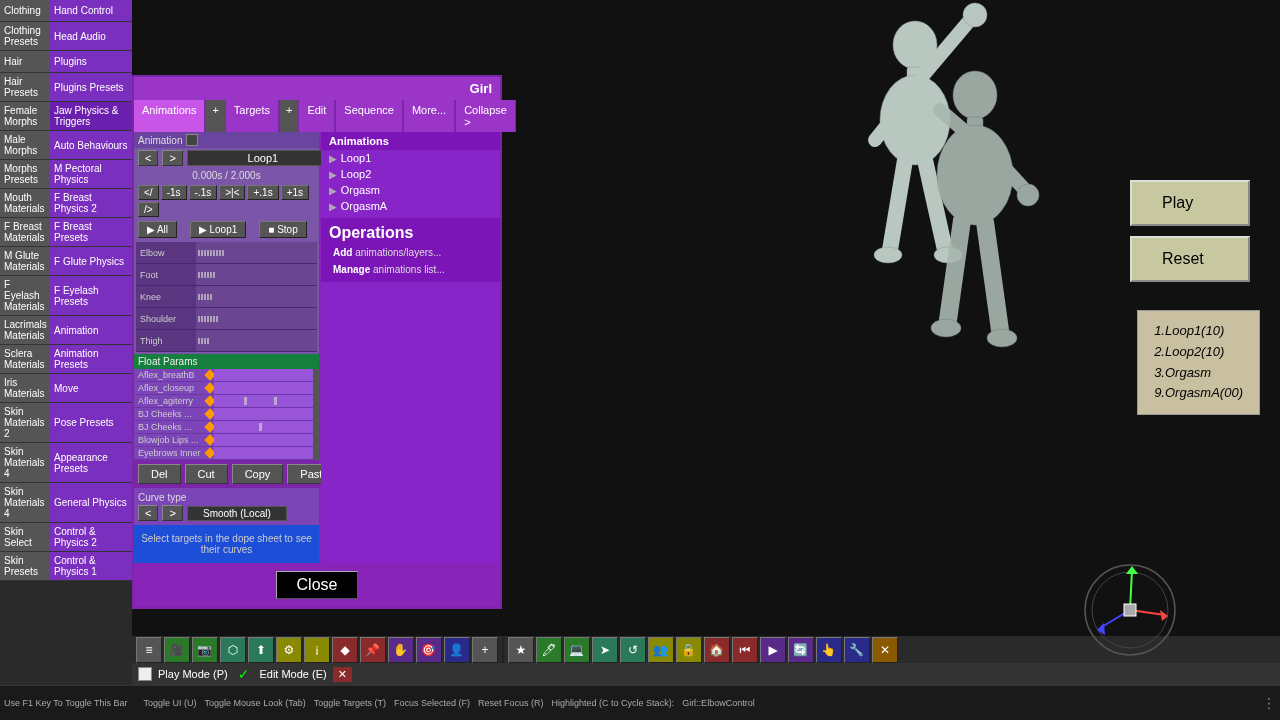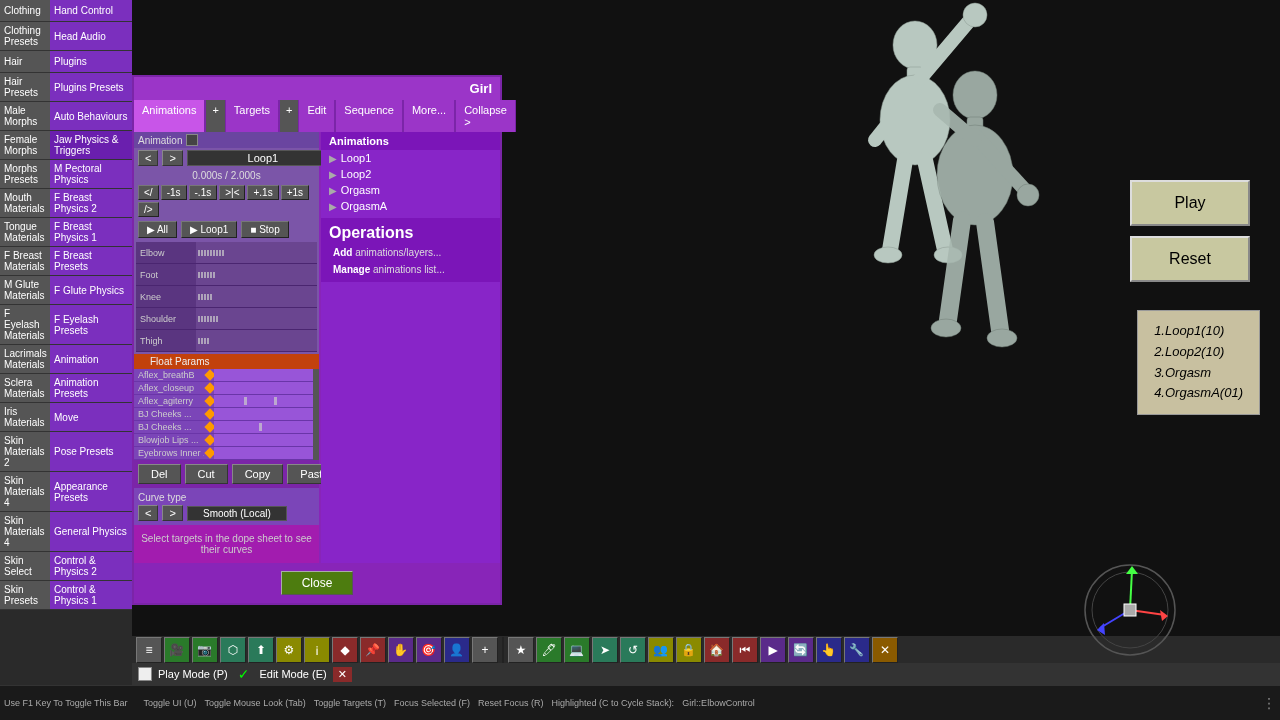--- a/index.html
+++ b/index.html
@@ -84,21 +84,21 @@
       gap: 10px;
     }
     .right-btn {
       background: #c8c8a0;
       color: #000;
       border: 2px outset #ddd;
       padding: 12px 30px;
       font-size: 16px;
       cursor: pointer;
       min-width: 120px;
-      text-align: center;
+      text-align: left;
     }
 
     
     #anim-list-panel {
       position: absolute;
       right: 20px;
       top: 310px;
       background: #c8c0a0;
       color: #000;
       padding: 10px 16px;
@@ -213,21 +213,21 @@
       background: #555;
       color: #fff;
       border: 1px outset #777;
       padding: 1px 5px;
       cursor: pointer;
       font-size: 10px;
     }
     .play-row {
       display: flex;
       align-items: center;
-      gap: 4px;
+      gap: 13px;
       padding: 2px 4px;
     }
     .play-btn {
       background: #555;
       color: #fff;
       border: 1px outset #777;
       padding: 2px 8px;
       cursor: pointer;
       font-size: 10px;
     }
@@ -266,24 +266,24 @@
       padding: 0 2px;
     }
     .dot {
       width: 2px; height: 6px;
       background: #ccc;
       opacity: 0.7;
     }
 
     
     .float-params-header {
-      background: #c2410c;
+      background: #15803d;
       color: #eee;
       font-size: 10px;
-      padding: 2px 16px;
+      padding: 2px 4px;
     }
     .float-row {
       display: flex;
       align-items: center;
       height: 13px;
       background: #7b45b8;
       border-bottom: 1px solid #6a35a8;
     }
     .float-label {
       color: #ccc;
@@ -347,21 +347,21 @@
       padding: 1px 4px;
       font-size: 10px;
       width: 100px;
       text-align: center;
     }
     .info-text {
       text-align: center;
       color: #ccc;
       font-size: 10px;
       padding: 8px 4px;
-      background: #a21caf;
+      background: #1d4ed8;
     }
 
     
     #right-anim-panel {
       flex: 1;
       background: #8825c8;
       min-width: 0;
     }
     .anim-section-header {
       background: #7b15b8;
@@ -477,26 +477,26 @@
     #gizmo {
       position: absolute;
       bottom: 60px;
       right: 100px;
       width: 100px;
       height: 100px;
     }
 
     
     #dialog-close {
-      background: #4d7c0f;
+      background: #000000;
       color: #fff;
       border: 1px outset #aaa;
       padding: 4px 20px;
       cursor: pointer;
-      font-size: 12px;
+      font-size: 16px;
       margin: 4px auto;
       display: block;
     }
   </style>
 </head>
 <body>
 
 <div id="sidebar">
   <div class="sidebar-item">
     <span class="sidebar-left">Clothing</span>
@@ -508,38 +508,34 @@
   </div>
   <div class="sidebar-item">
     <span class="sidebar-left">Hair</span>
     <span class="sidebar-right">Plugins</span>
   </div>
   <div class="sidebar-item">
     <span class="sidebar-left">Hair Presets</span>
     <span class="sidebar-right">Plugins Presets</span>
   </div>
   <div class="sidebar-item">
+    <span class="sidebar-left">Female Morphs</span>
+    <span class="sidebar-right highlight">Jaw Physics &amp; Triggers</span>
+  </div>
+  <div class="sidebar-item">
     <span class="sidebar-left">Male Morphs</span>
     <span class="sidebar-right">Auto Behaviours</span>
   </div>
   <div class="sidebar-item">
-    <span class="sidebar-left">Female Morphs</span>
-    <span class="sidebar-right highlight">Jaw Physics &amp; Triggers</span>
-  </div>
-  <div class="sidebar-item">
     <span class="sidebar-left">Morphs Presets</span>
     <span class="sidebar-right">M Pectoral Physics</span>
   </div>
   <div class="sidebar-item">
     <span class="sidebar-left">Mouth Materials</span>
     <span class="sidebar-right">F Breast Physics 2</span>
-  </div>
-  <div class="sidebar-item">
-    <span class="sidebar-left">Tongue Materials</span>
-    <span class="sidebar-right">F Breast Physics 1</span>
   </div>
   <div class="sidebar-item">
     <span class="sidebar-left">F Breast Materials</span>
     <span class="sidebar-right">F Breast Presets</span>
   </div>
   <div class="sidebar-item">
     <span class="sidebar-left">M Glute Materials</span>
     <span class="sidebar-right">F Glute Physics</span>
   </div>
   <div class="sidebar-item">
@@ -627,21 +623,21 @@
 
 <div id="right-panel">
   <button class="right-btn">Play</button>
   <button class="right-btn">Reset</button>
 </div>
 
 <div id="anim-list-panel">
   <div>1.Loop1(10)</div>
   <div>2.Loop2(10)</div>
   <div>3.Orgasm</div>
-  <div>4.OrgasmA(01)</div>
+  <div>9.OrgasmA(00)</div>
 </div>
 
 <div id="isolate-bar">Isolate Edit This Atom</div>
 
 <div id="main-dialog">
   <div class="dialog-title-bar">Girl</div>
   <div class="dialog-tabs">
     <div class="dialog-tab active">Animations</div>
     <div class="dialog-tab-plus">+</div>
     <div class="dialog-tab">Targets</div>

